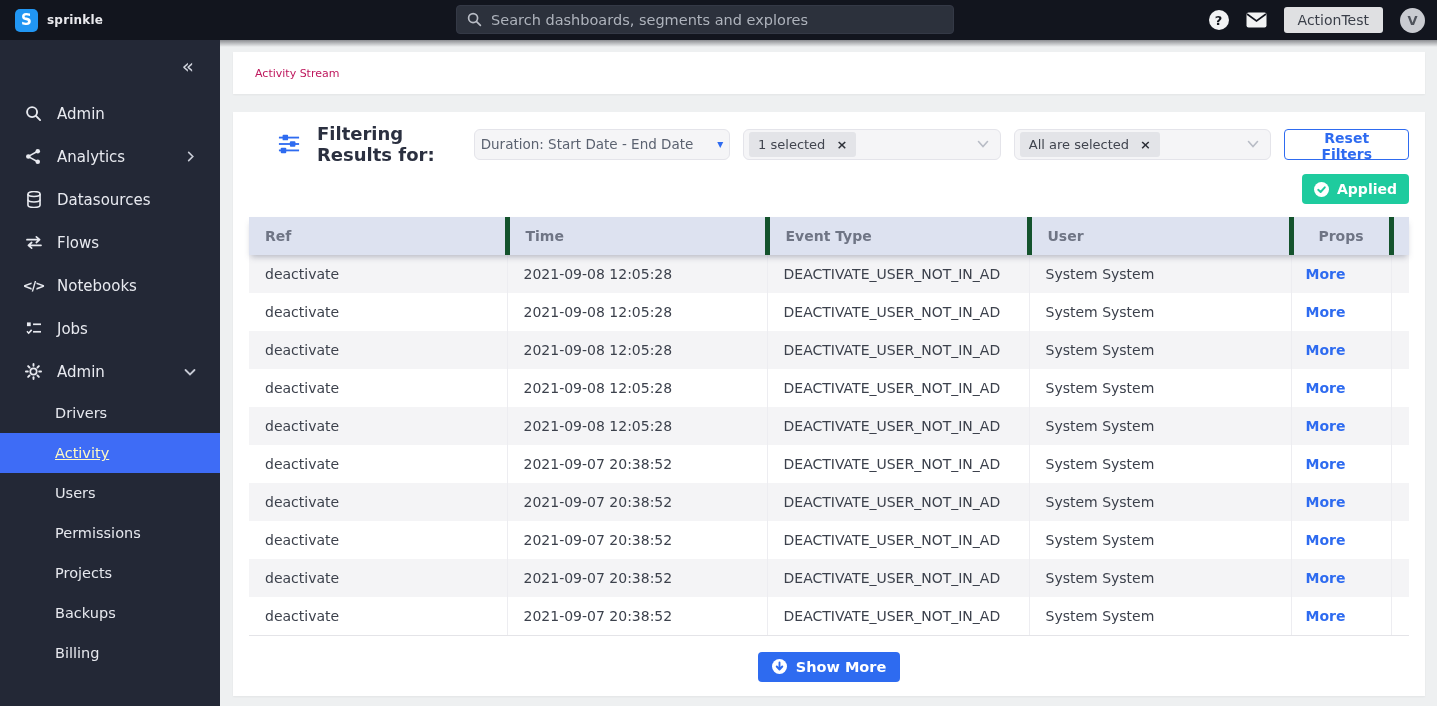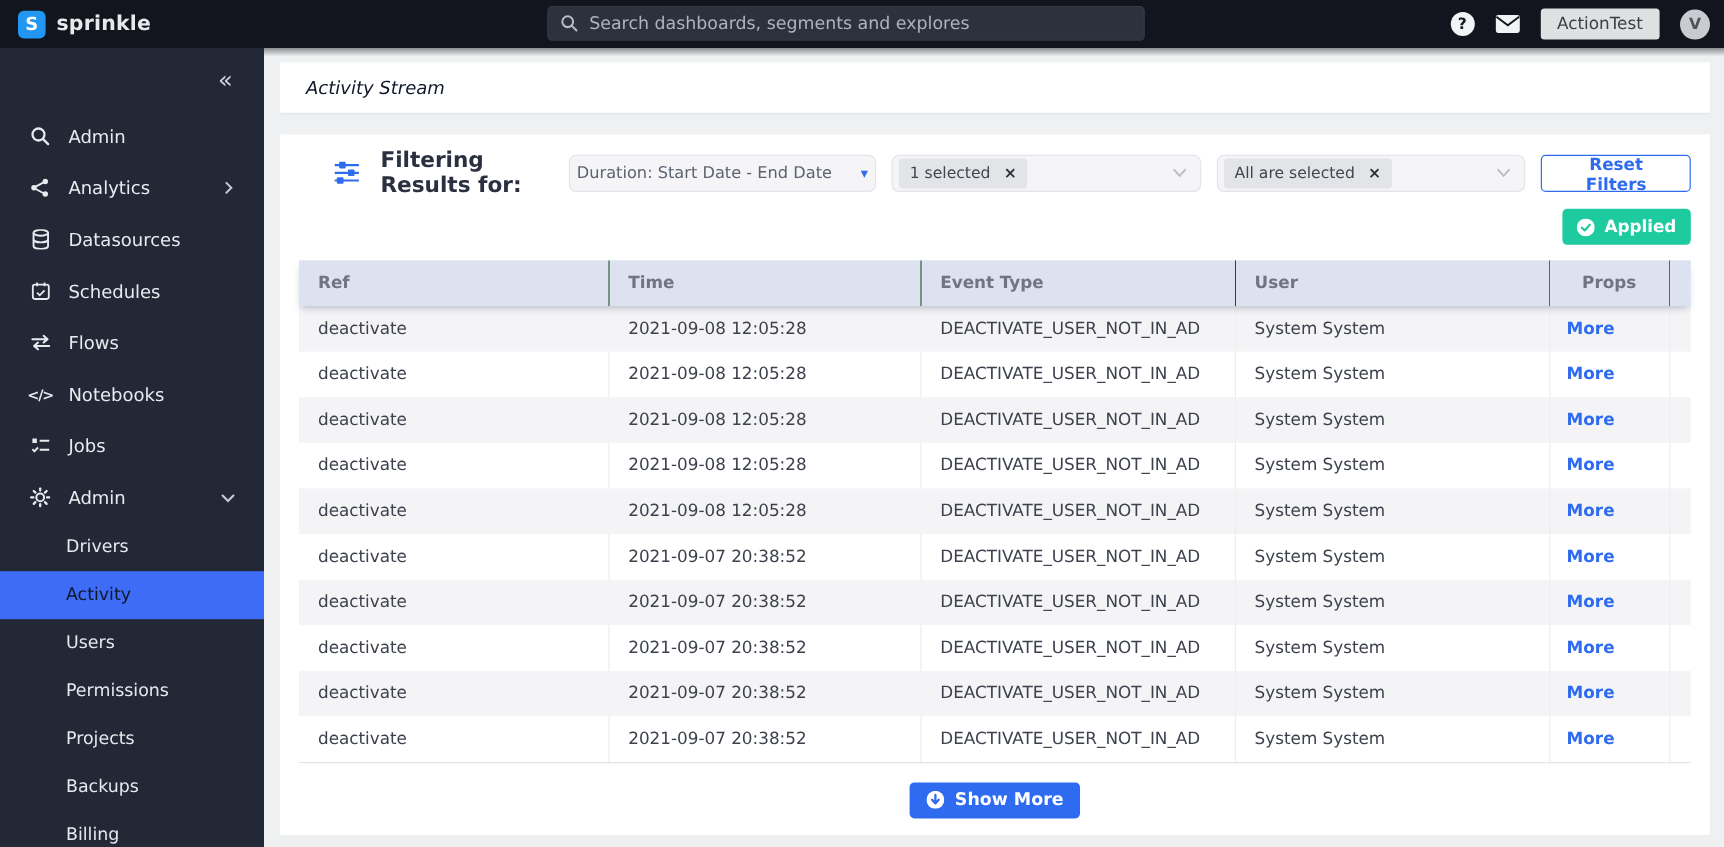--- a/index.html
+++ b/index.html
@@ -5,21 +5,21 @@
   * { margin:0; padding:0; box-sizing:border-box; }
   html,body { width:1437px; height:706px; overflow:hidden; background:#eef0f1;
               font-family:"DejaVu Sans","Liberation Sans",sans-serif; }
 
   
   .topbar { position:relative; height:40px; background:#12151e; display:flex; align-items:center; z-index:30; }
   .brand { display:flex; align-items:center; gap:9px; padding-left:15px; width:220px; }
   .brand-logo { width:23px; height:23px; border-radius:5px; background:#2196f3; color:#fff;
                 display:flex; align-items:center; justify-content:center;
                 font-size:15px; font-weight:bold; }
-  .brand-name { color:#e9e9ed; font-size:17px; font-weight:600; letter-spacing:.2px; }
+  .brand-name { color:#e9e9ed; font-size:12px; font-weight:600; letter-spacing:.2px; }
   .top-search { position:absolute; left:456px; top:5px; width:498px; height:29px;
                 background:#2c313c; border:1px solid #343946; border-radius:4px;
                 display:flex; align-items:center; padding:0 10px; }
   .top-search svg { flex:0 0 auto; margin-right:9px; }
   .top-search input { background:transparent; border:none; outline:none; width:100%;
                       color:#d4d7dd; font-size:14.5px; font-family:inherit; }
   .top-search input::placeholder { color:#aeb3bc; }
   .top-right { margin-left:auto; display:flex; align-items:center; gap:17px; padding-right:12px; }
   .help-icon { width:20px; height:20px; border-radius:50%; background:#f2f3f4; color:#15181f;
                font-size:13px; font-weight:bold; display:flex; align-items:center; justify-content:center; cursor:pointer; }
@@ -37,29 +37,29 @@
                   line-height:1; cursor:pointer; }
   .nav { padding-top:52px; }
   .nav-item { height:43px; display:flex; align-items:center; padding:0 24px; color:#e8eaf0;
               font-size:15px; cursor:pointer; }
   .nav-item .nico { width:19px; height:19px; margin-right:14px; display:flex;
                     align-items:center; justify-content:center; color:#e8eaf0; }
   .nav-item .chev { margin-left:auto; color:#c6cad4; display:flex; }
   .code-glyph { font-size:12px; font-weight:600; letter-spacing:-1px; }
   .sub-item { height:40px; display:flex; align-items:center; padding-left:55px; color:#e6e8ee;
               font-size:14.5px; cursor:pointer; }
-  .sub-item.active { background:#3e6cf6; color:#0f172a; }
+  .sub-item.active { background:#3e6cf6; color:#fef9c3;text-decoration:underline; }
 
   
   .content { position:relative; flex:1; background:#eef0f1; }
   .top-shadow { position:absolute; top:0; left:0; right:0; height:7px;
                 background:linear-gradient(to bottom, rgba(20,22,30,.45), rgba(20,22,30,0)); pointer-events:none; }
   .title-bar { margin:12px 12px 0 13px; height:42px; background:#ffffff; display:flex;
-               align-items:center; padding-left:22px; color:#0f172a; font-size:15px;
-               box-shadow:0 1px 2px rgba(0,0,0,.05);font-style:italic; }
+               align-items:center; padding-left:22px; color:#be185d; font-size:11px;
+               box-shadow:0 1px 2px rgba(0,0,0,.05); }
   .card { margin:18px 12px 0 13px; background:#ffffff; min-height:584px; padding:16px 16px 6px 16px;
           box-shadow:0 1px 2px rgba(0,0,0,.05); }
 
   
   .filter-row { display:flex; align-items:center; height:32px; }
   .filter-row .ficon { margin-left:29px; display:flex; }
   .filter-label { margin-left:17px; font-size:18px; font-weight:600; color:#2b3040; width:163px; }
   .dd { background:#f5f5f7; border:1px solid #e4e4ea; border-radius:6px; height:31px;
         display:flex; align-items:center; cursor:pointer; }
   .dd-duration { width:266px; justify-content:center; gap:24px; color:#5b6270; font-size:13.5px; }
@@ -74,21 +74,21 @@
 
   
   .applied-row { display:flex; justify-content:flex-end; margin-top:14px; }
   .applied-btn { display:inline-flex; align-items:center; gap:8px; height:30px; padding:0 12px;
                  background:#1ecb9e; border:none; border-radius:4px; color:#ffffff;
                  font-size:14px; font-weight:600; font-family:inherit; cursor:pointer; }
 
   
   table { border-collapse:collapse; table-layout:fixed; width:1160px; margin-top:13px; }
   thead th { background:#dde2f0; height:38px; text-align:left; font-size:14px; font-weight:600;
-             color:#6f7585; padding-left:16px; border-right:1px solid #14532d; }
+             color:#6f7585; padding-left:16px; border-right:5px solid #14532d; }
   thead th:last-child { border-right:none; }
   thead th.th-props { text-align:center; padding-left:0; }
   thead { box-shadow:0 4px 6px -2px rgba(70,75,100,.35); position:relative; }
   tbody td { height:38px; font-size:14px; color:#3c414c; padding-left:16px;
              border-right:1px solid #ededf1; white-space:nowrap; overflow:hidden; }
   tbody td:last-child { border-right:none; }
   tbody tr:nth-child(odd) { background:#f4f4f6; }
   tbody tr:nth-child(even) { background:#ffffff; }
   tbody tr:last-child td { border-bottom:1px solid #e4e4e8; }
   td.td-props { padding-left:14px; }
@@ -167,31 +167,20 @@
         <span class="nico">
           <svg width="16" height="17" viewBox="0 0 16 18">
             <ellipse cx="8" cy="3.2" rx="6.4" ry="2.6" fill="none" stroke="currentColor" stroke-width="1.7"></ellipse>
             <path d="M1.6 3.2 V9 c0 1.45 2.85 2.6 6.4 2.6 s6.4-1.15 6.4-2.6 V3.2" fill="none" stroke="currentColor" stroke-width="1.7"></path>
             <path d="M1.6 9 V14.8 c0 1.45 2.85 2.6 6.4 2.6 s6.4-1.15 6.4-2.6 V9" fill="none" stroke="currentColor" stroke-width="1.7"></path>
           </svg>
         </span>
         <span>Datasources</span>
       </div>
 
-      <div class="nav-item">
-        <span class="nico">
-          <svg width="16" height="17" viewBox="0 0 18 18">
-            <rect x="1.5" y="3" width="15" height="13.5" rx="2" fill="none" stroke="currentColor" stroke-width="1.7"></rect>
-            <line x1="5.5" y1="1" x2="5.5" y2="4.5" stroke="currentColor" stroke-width="1.7"></line>
-            <line x1="12.5" y1="1" x2="12.5" y2="4.5" stroke="currentColor" stroke-width="1.7"></line>
-            <path d="M5.5 10.5 L8 13 L12.5 8.5" fill="none" stroke="currentColor" stroke-width="1.7"></path>
-          </svg>
-        </span>
-        <span>Schedules</span>
-      </div>
 
       <div class="nav-item">
         <span class="nico">
           <svg width="18" height="15" viewBox="0 0 19 16">
             <path d="M2 5 H15 M12 2 L15.5 5 L12 8" fill="none" stroke="currentColor" stroke-width="1.8" stroke-linecap="round" stroke-linejoin="round"></path>
             <path d="M17 11 H4 M7 8 L3.5 11 L7 14" fill="none" stroke="currentColor" stroke-width="1.8" stroke-linecap="round" stroke-linejoin="round"></path>
           </svg>
         </span>
         <span>Flows</span>
       </div>

